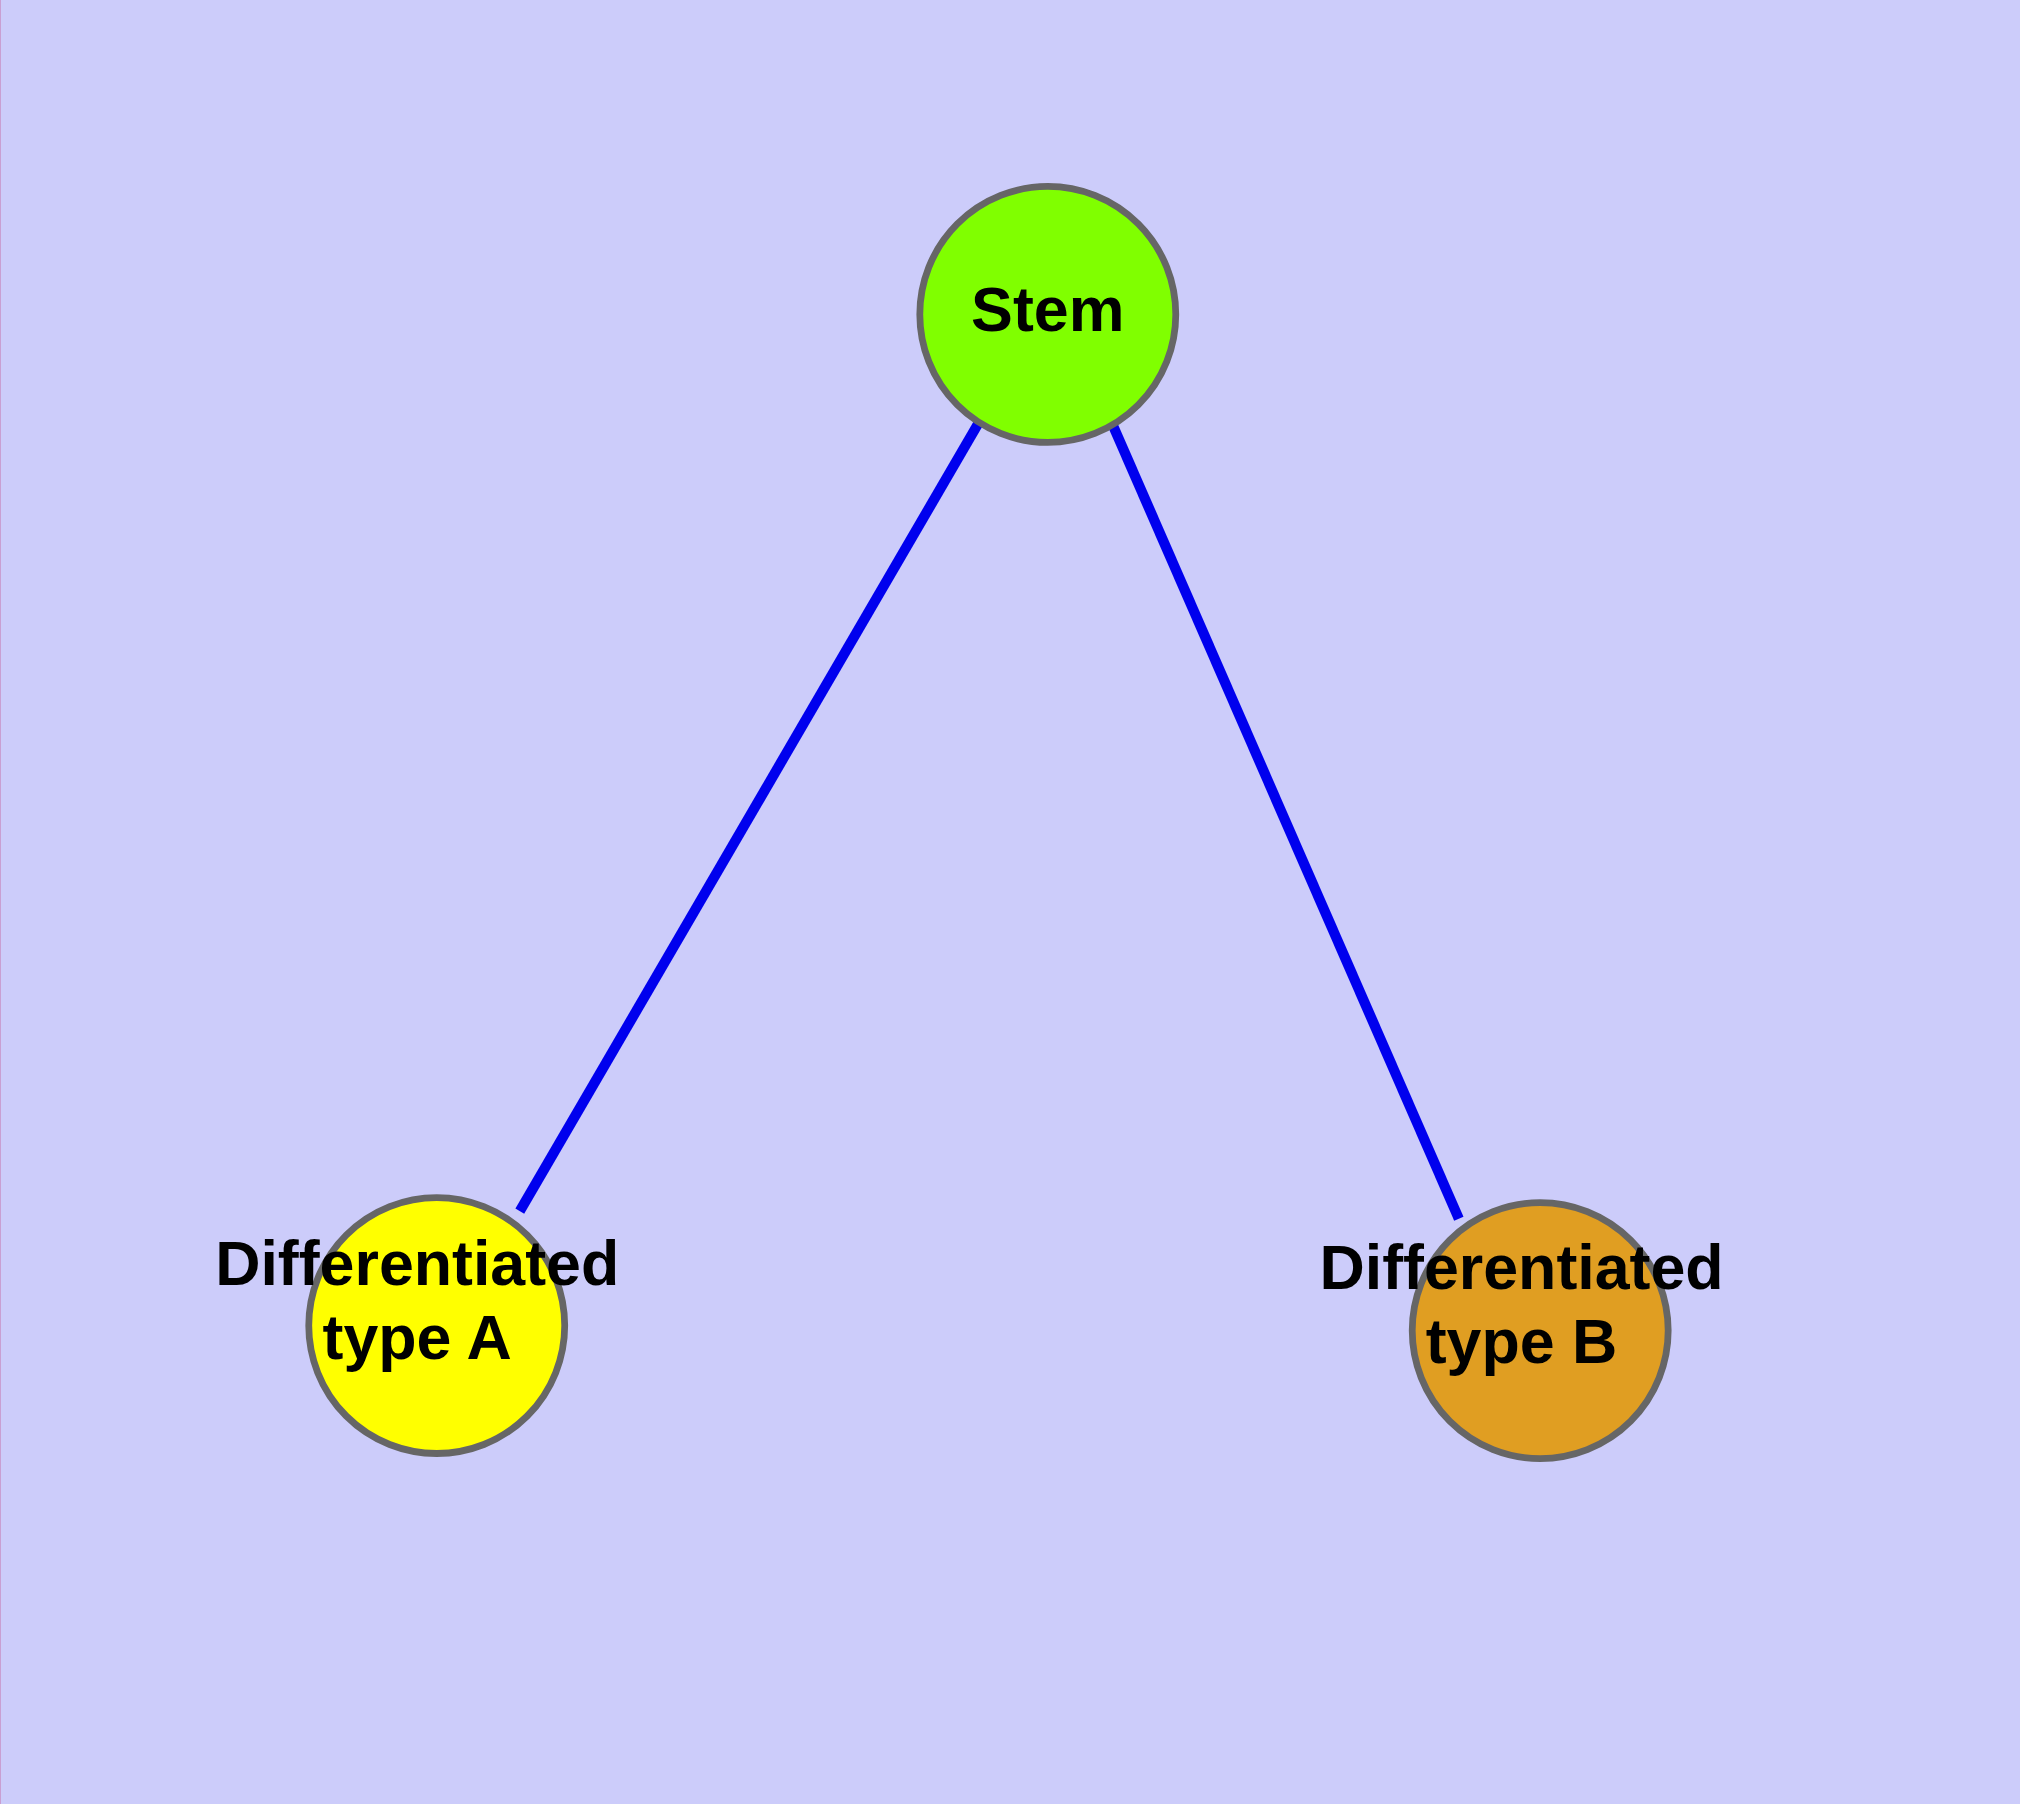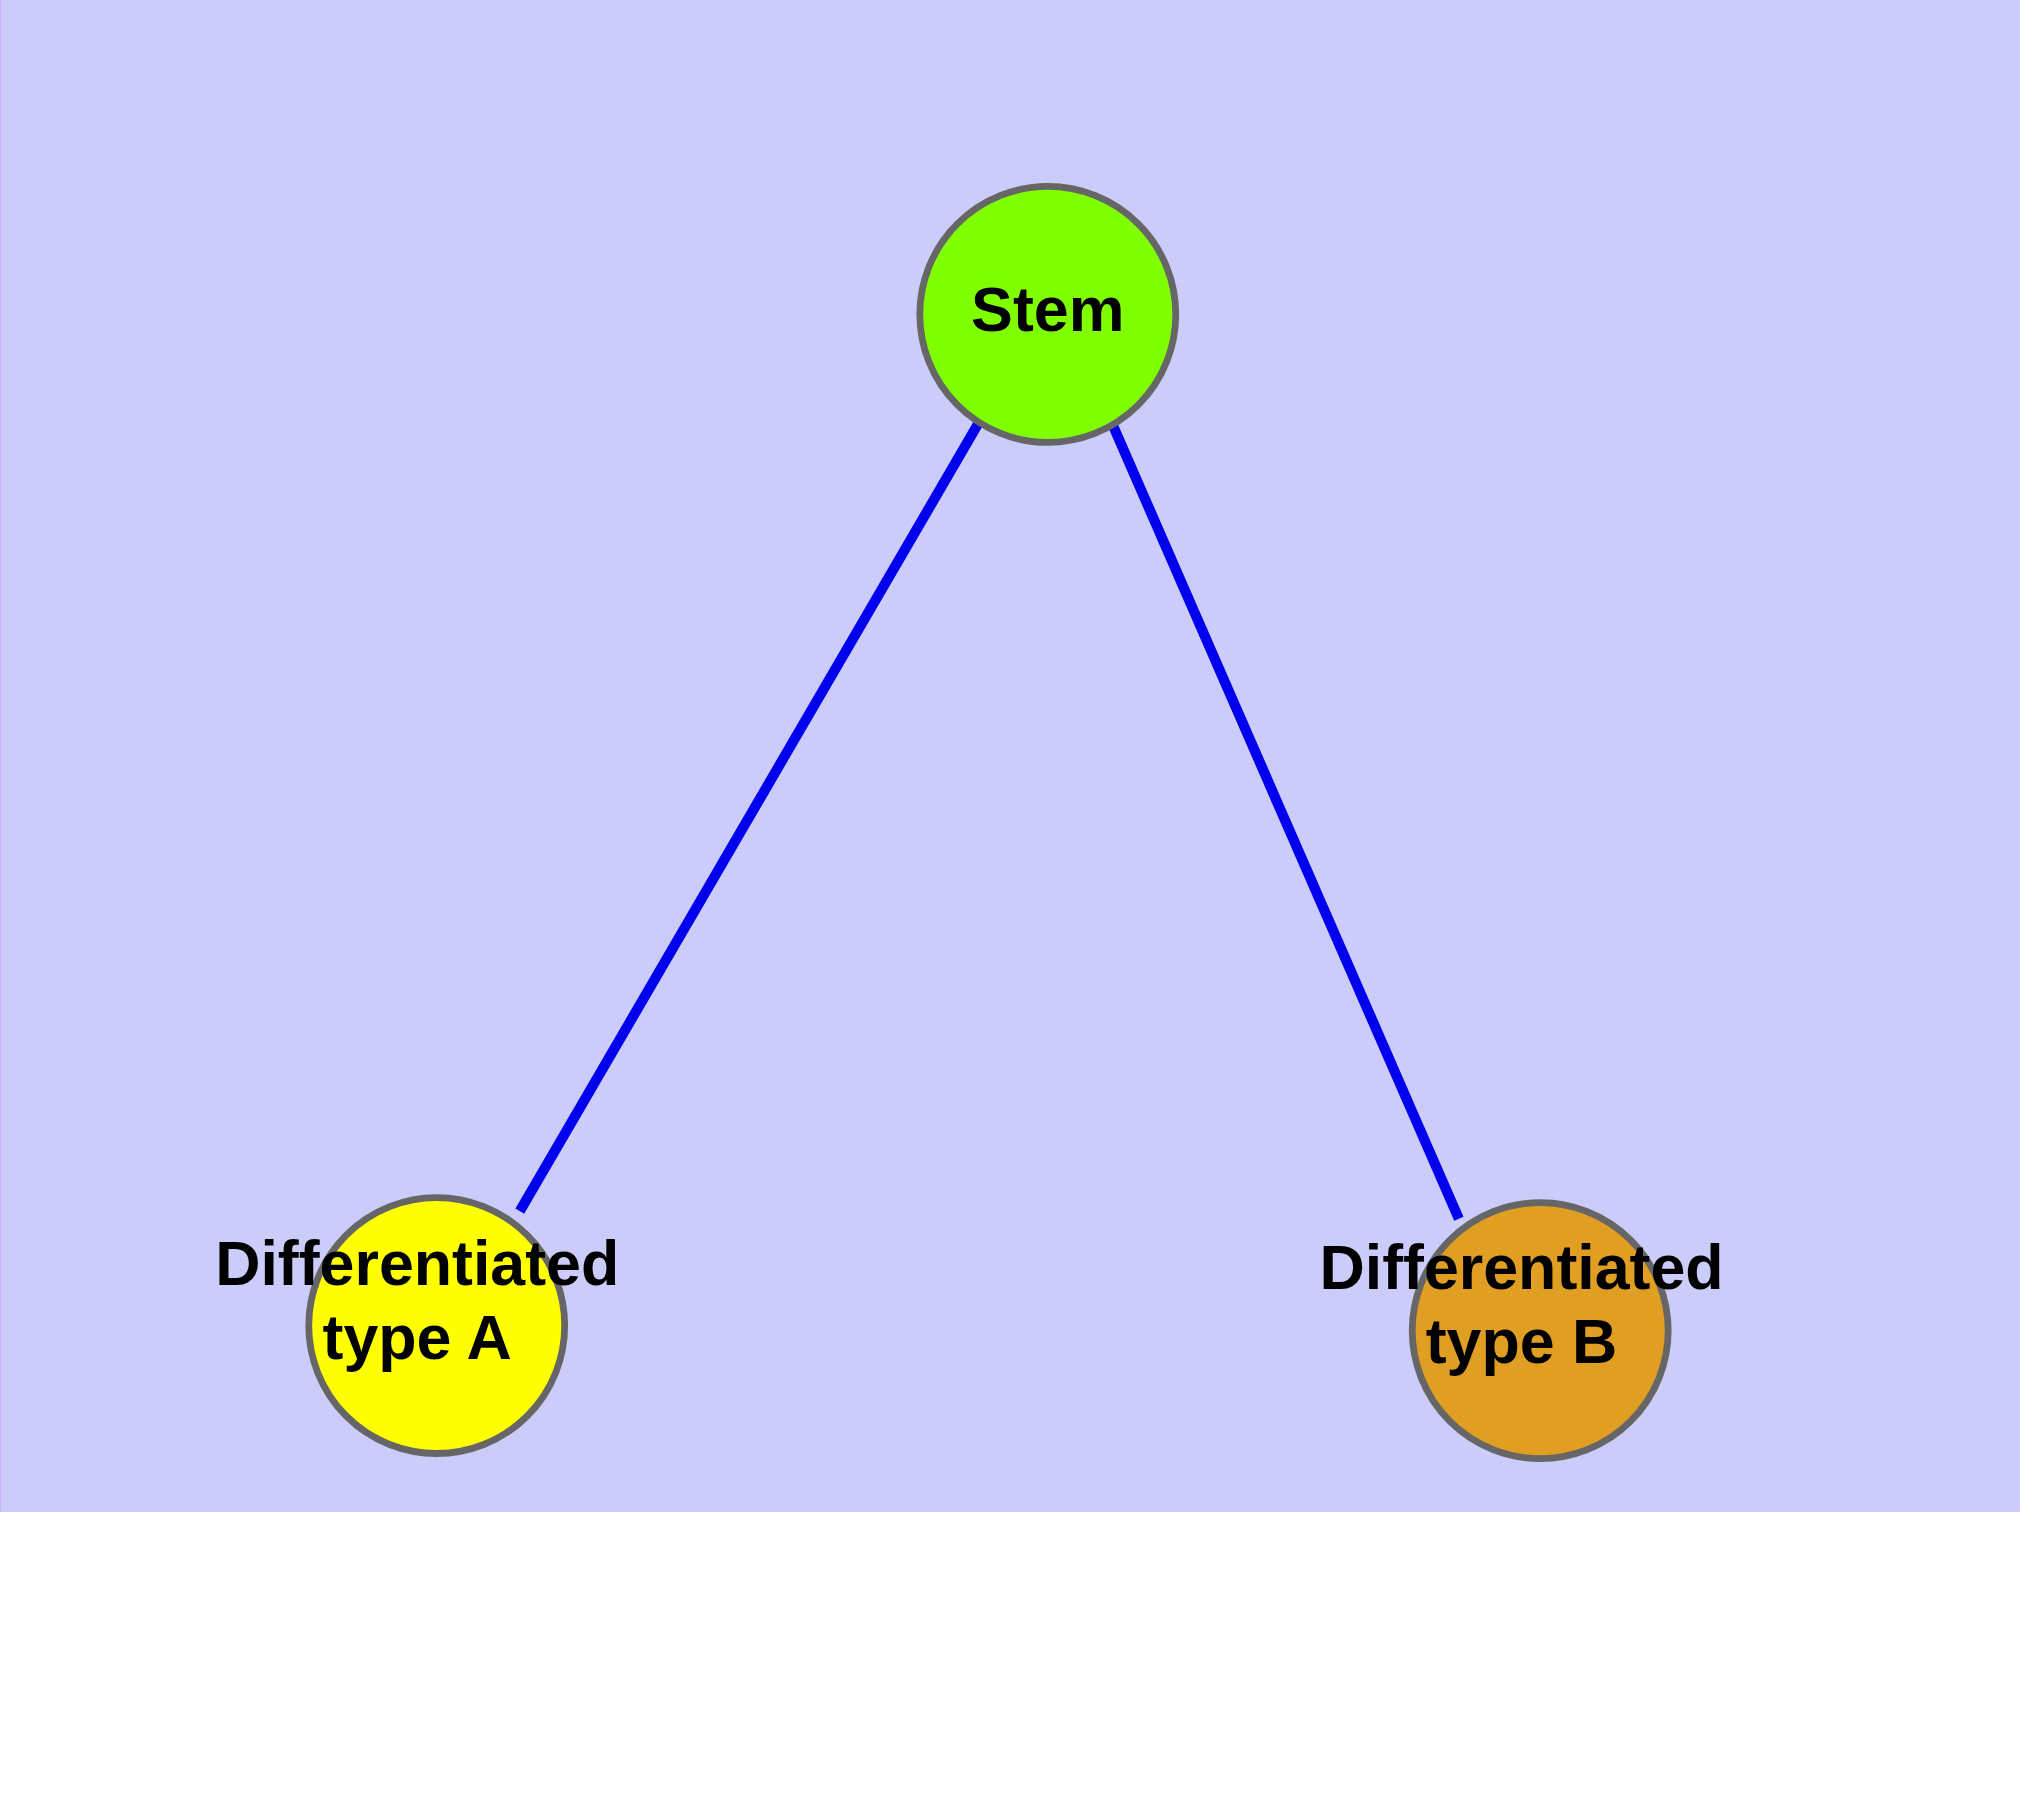--- a/index.html
+++ b/index.html
@@ -29,21 +29,21 @@
     font-family: "Liberation Sans", sans-serif;
     font-weight: bold;
     paint-order: normal;
     dominant-baseline: middle;
     text-anchor: middle;
   }
 </style>
 </head>
 <body>
 
-<div id="canvas" style="width: 2021px; height: 1512px; background: #d946ef;">
+<div id="canvas" style="width: 2021px; height: 1804px; background: #be185d;">
   <svg id="graph-svg" viewBox="0 0 2384 2138" xmlns="http://www.w3.org/2000/svg" style="width: 2021px; height: 1812px;">
 
     <rect id="bg-rect" x="0" y="0" width="2384" height="2138" fill="#ccccfa"></rect>
 
     <g id="edges-layer">
         <line x1="1155" y1="498" x2="613" y2="1429" stroke="#0000ee" stroke-width="12" stroke-linecap="butt"></line>
         <line x1="1312" y1="500" x2="1721" y2="1438" stroke="#0000ee" stroke-width="12" stroke-linecap="butt"></line>
       </g>
     <g id="nodes-layer">
         <circle cx="1236" cy="371" r="151" fill="#80ff00" stroke="#666666" stroke-width="8"></circle>

